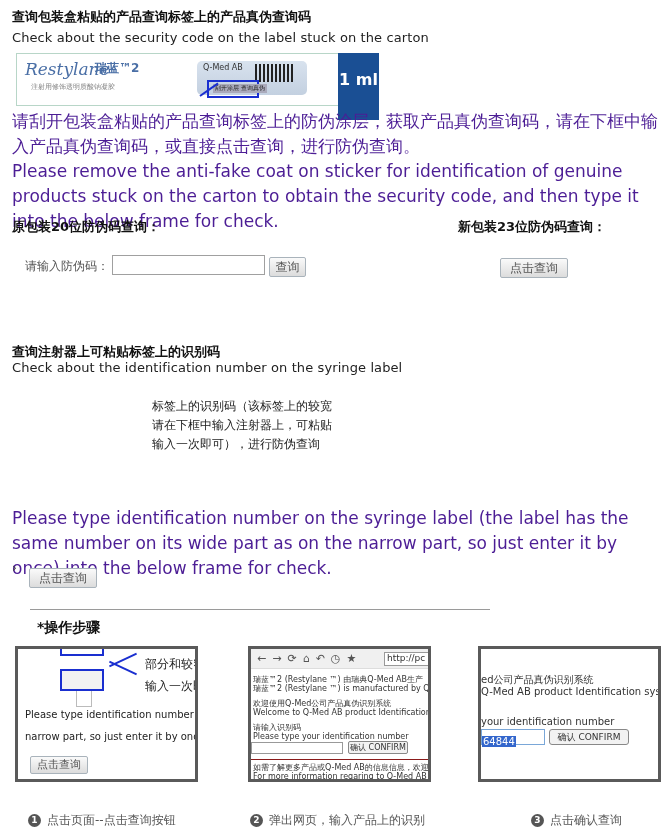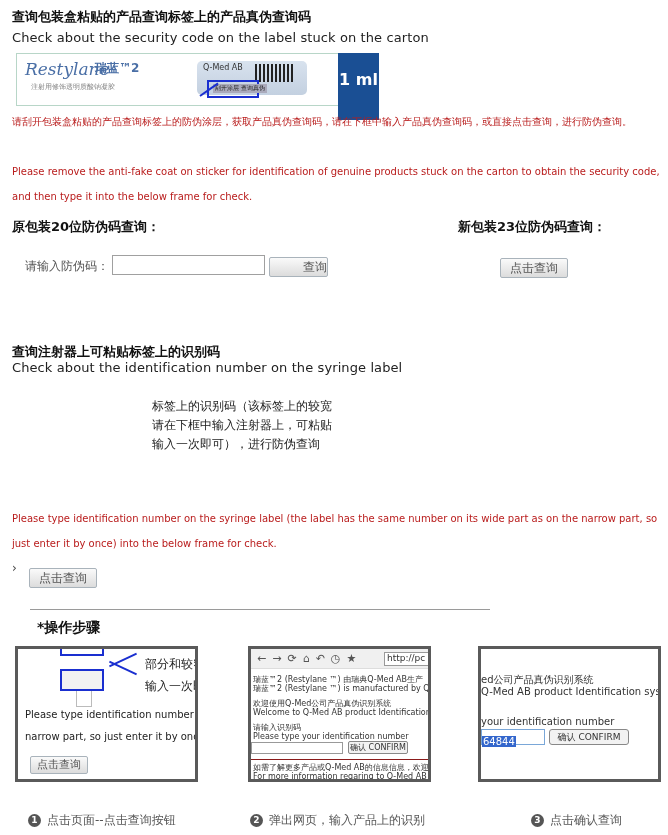--- a/index.html
+++ b/index.html
@@ -1,20 +1,20 @@
 <!DOCTYPE html>
 <html><head>
 <meta charset="utf-8">
 <style>
   * { box-sizing: border-box; margin: 0; padding: 0; }
   body { width: 668px; height: 835px; background: #fff; position: relative; overflow: hidden; font-family: "DejaVu Sans", sans-serif; color: #333; }
   .abs { position: absolute; }
   .h-cn { font-size: 13px; font-weight: bold; color: #111; white-space: nowrap; }
   .h-en { font-size: 13px; font-weight: normal; color: #222; white-space: nowrap; letter-spacing: 0.1px; }
-  .p { font-size: 10px; color: #b91c1c; line-height: 25px; }
+  .p { font-size: 17px; color: #4c1d95; line-height: 25px; }
   .btn { position: absolute; height: 20px; border: 1px solid #a9b3bb; border-radius: 2px; background: linear-gradient(#fafafa, #dcdcdc); font-size: 12px; color: #555; text-align: center; line-height: 18px; font-family: "DejaVu Sans", sans-serif; cursor: pointer; }
   .input { position: absolute; height: 20px; border: 1px solid #a0a0a0; background: #fff; font-size: 12px; padding: 0 3px; }
   .label-small { font-size: 12px; color: #555; }
 
   
   .banner { left: 16px; top: 53px; width: 362px; height: 53px; border: 1px solid #b8d6c8; background: #fff; }
   .banner .logo { left: 8px; top: 5px; font-family: "DejaVu Serif", serif; font-style: italic; font-size: 17px; color: #4a6fa6; white-space: nowrap; }
   .banner .logo-cn { left: 78px; top: 6px; font-size: 12px; font-weight: bold; color: #4a6fa6; white-space: nowrap; }
   .banner .sub { left: 14px; top: 28px; font-size: 7px; color: #888; white-space: nowrap; }
   .banner .sticker { left: 180px; top: 7px; width: 110px; height: 34px; border-radius: 5px; background: linear-gradient(#d8e2ee, #c3d0e0); }
@@ -55,21 +55,21 @@
 <div class="abs arrow"></div>
 
 <div class="abs p" style="left:12px;top:109px;width:652px;">请刮开包装盒粘贴的产品查询标签上的防伪涂层，获取产品真伪查询码，请在下框中输入产品真伪查询码，或直接点击查询，进行防伪查询。</div>
 <div class="abs p" style="left:12px;top:159px;width:656px;">Please remove the anti-fake coat on sticker for identification of genuine products stuck on the carton to obtain the security code, and then type it into the below frame for check.</div>
 
 <div class="abs h-cn" style="left:12px;top:218px;">原包装20位防伪码查询：</div>
 <div class="abs h-cn" style="left:458px;top:218px;">新包装23位防伪码查询：</div>
 
 <div class="abs label-small" style="left:25px;top:258px;">请输入防伪码：</div>
 <input class="input" style="left: 112px; top: 255px; width: 153px;" type="text" value="">
-<div class="btn" style="left:269px;top:257px;width:59px;text-align:right;">查询</div>
+<div class="btn" style="left:269px;top:257px;width:37px;">查询</div>
 <div class="btn" style="left:500px;top:258px;width:68px;">点击查询</div>
 
 <div class="abs h-cn" style="left:12px;top:343px;">查询注射器上可粘贴标签上的识别码</div>
 <div class="abs h-en" style="left:12px;top:360px;">Check about the identification number on the syringe label</div>
 
 <div class="abs" style="left:152px;top:397px;font-size:12px;color:#222;line-height:19px;">
   <div>标签上的识别码（该标签上的较宽</div>
   <div>请在下框中输入注射器上，可粘贴</div>
   <div>输入一次即可），进行防伪查询</div>
 </div>

